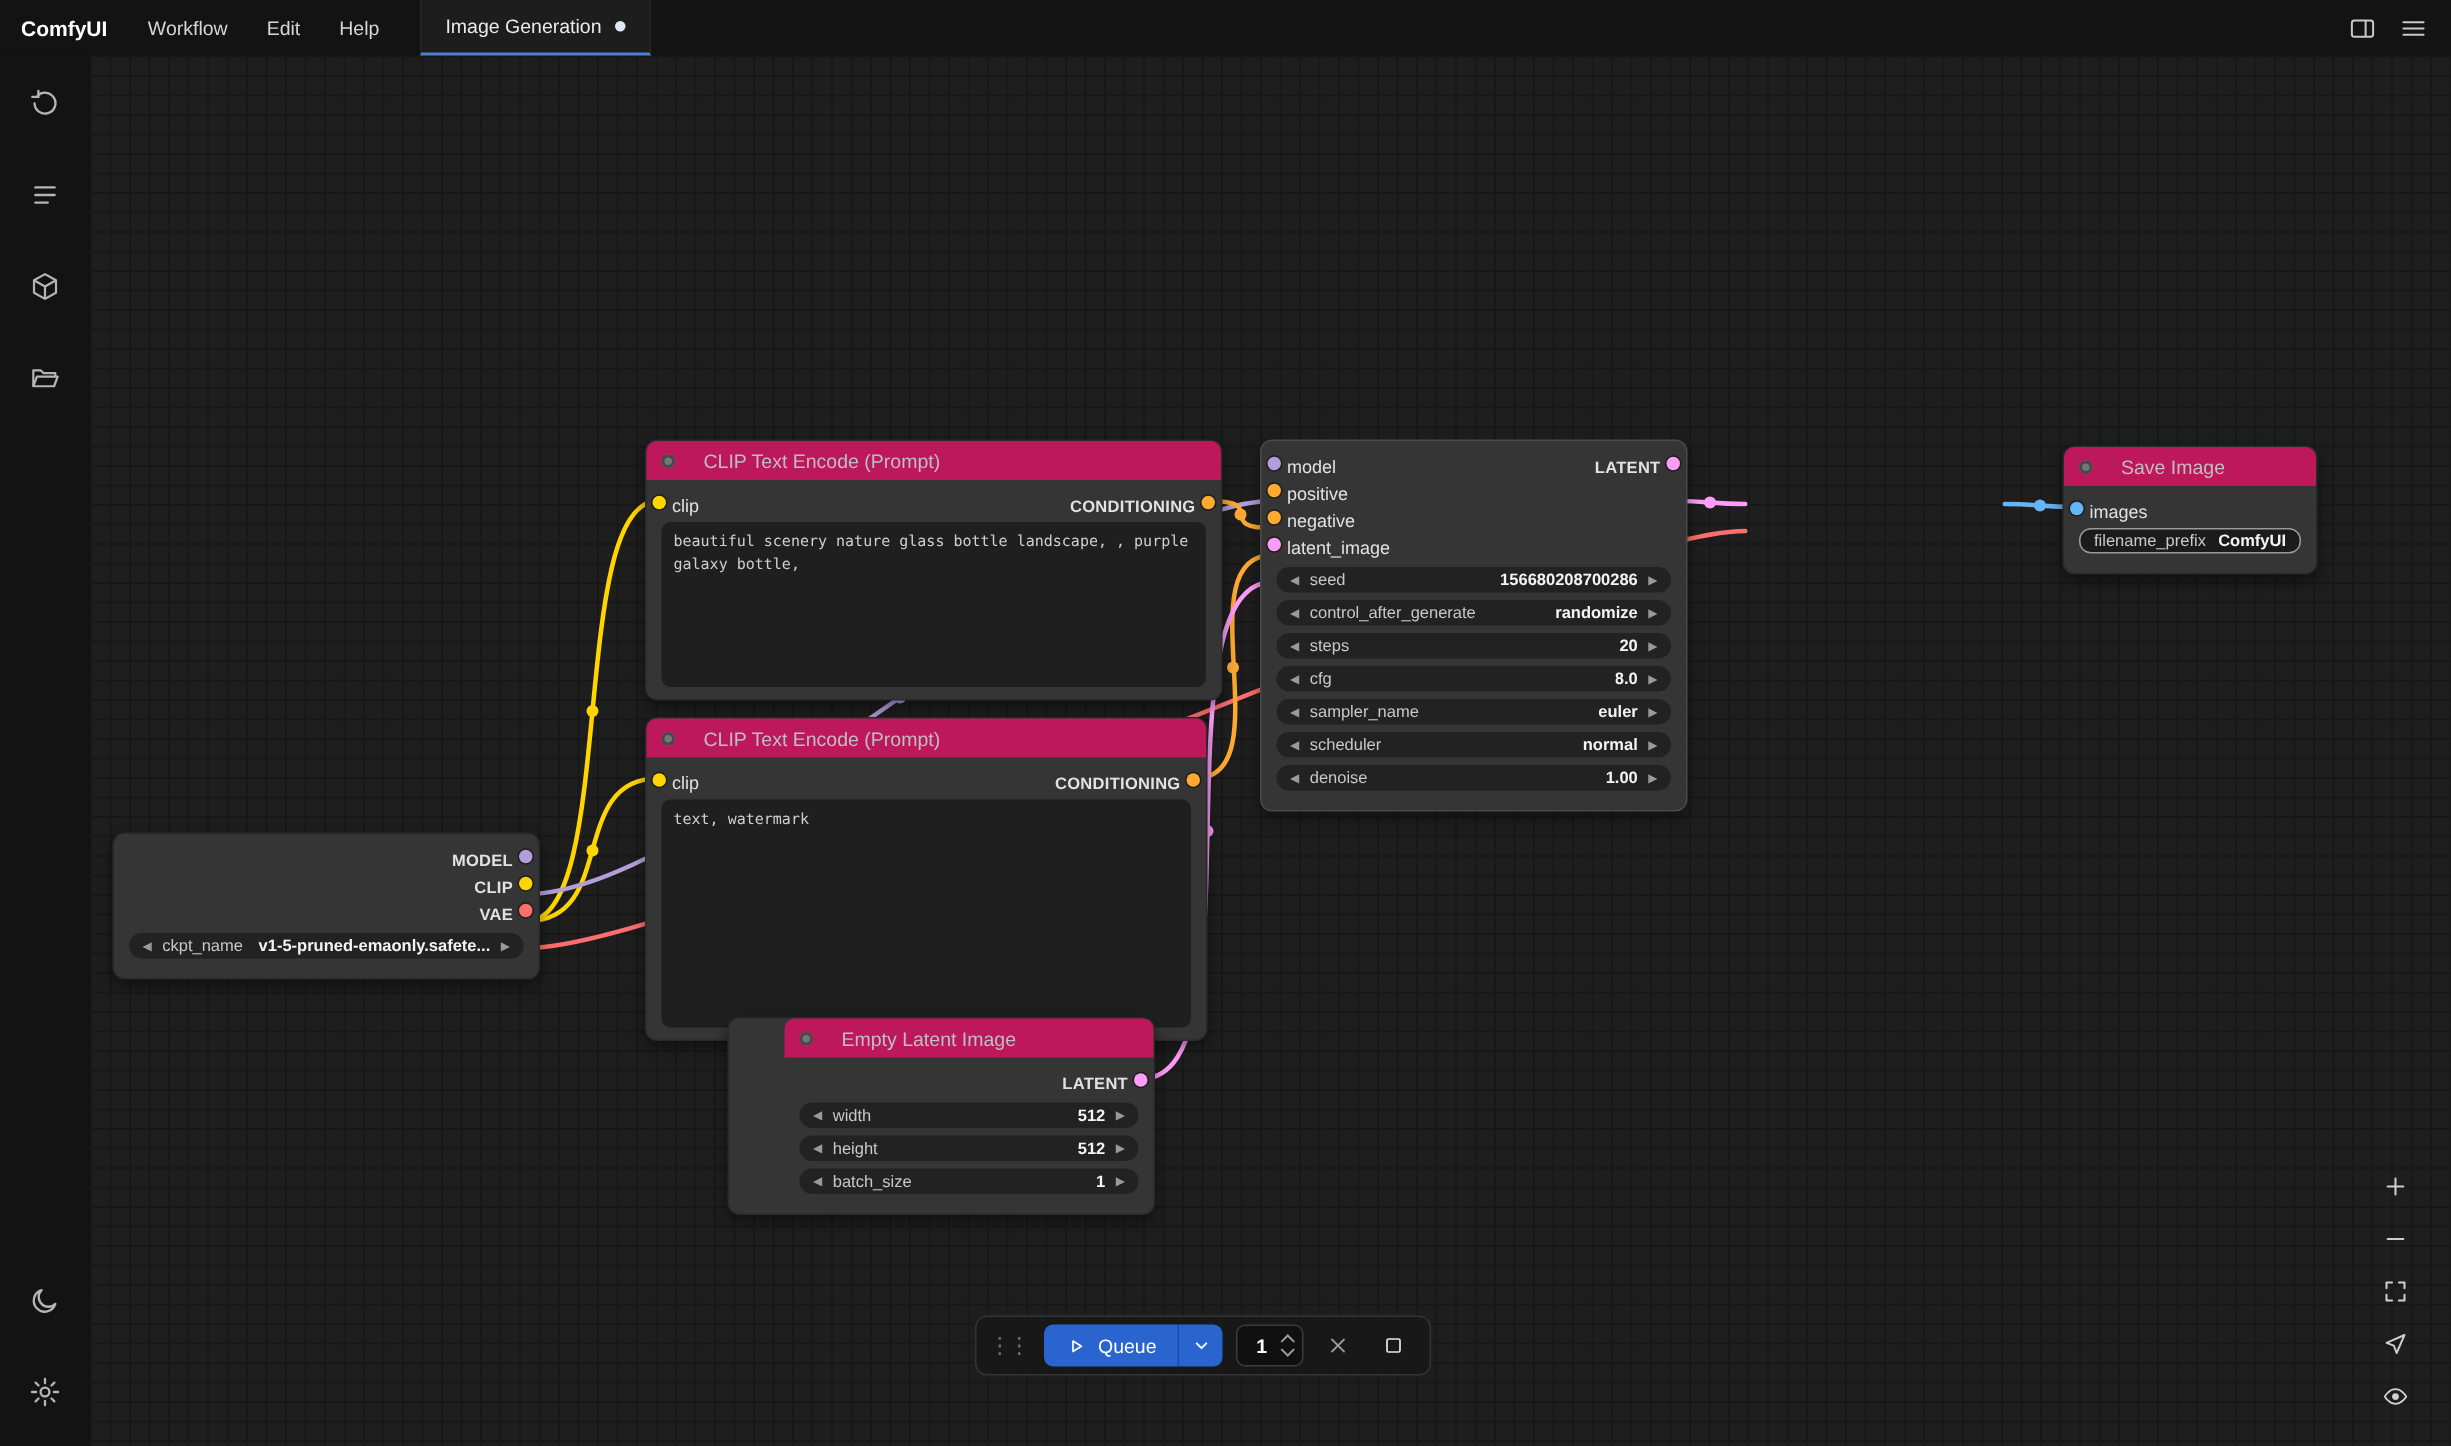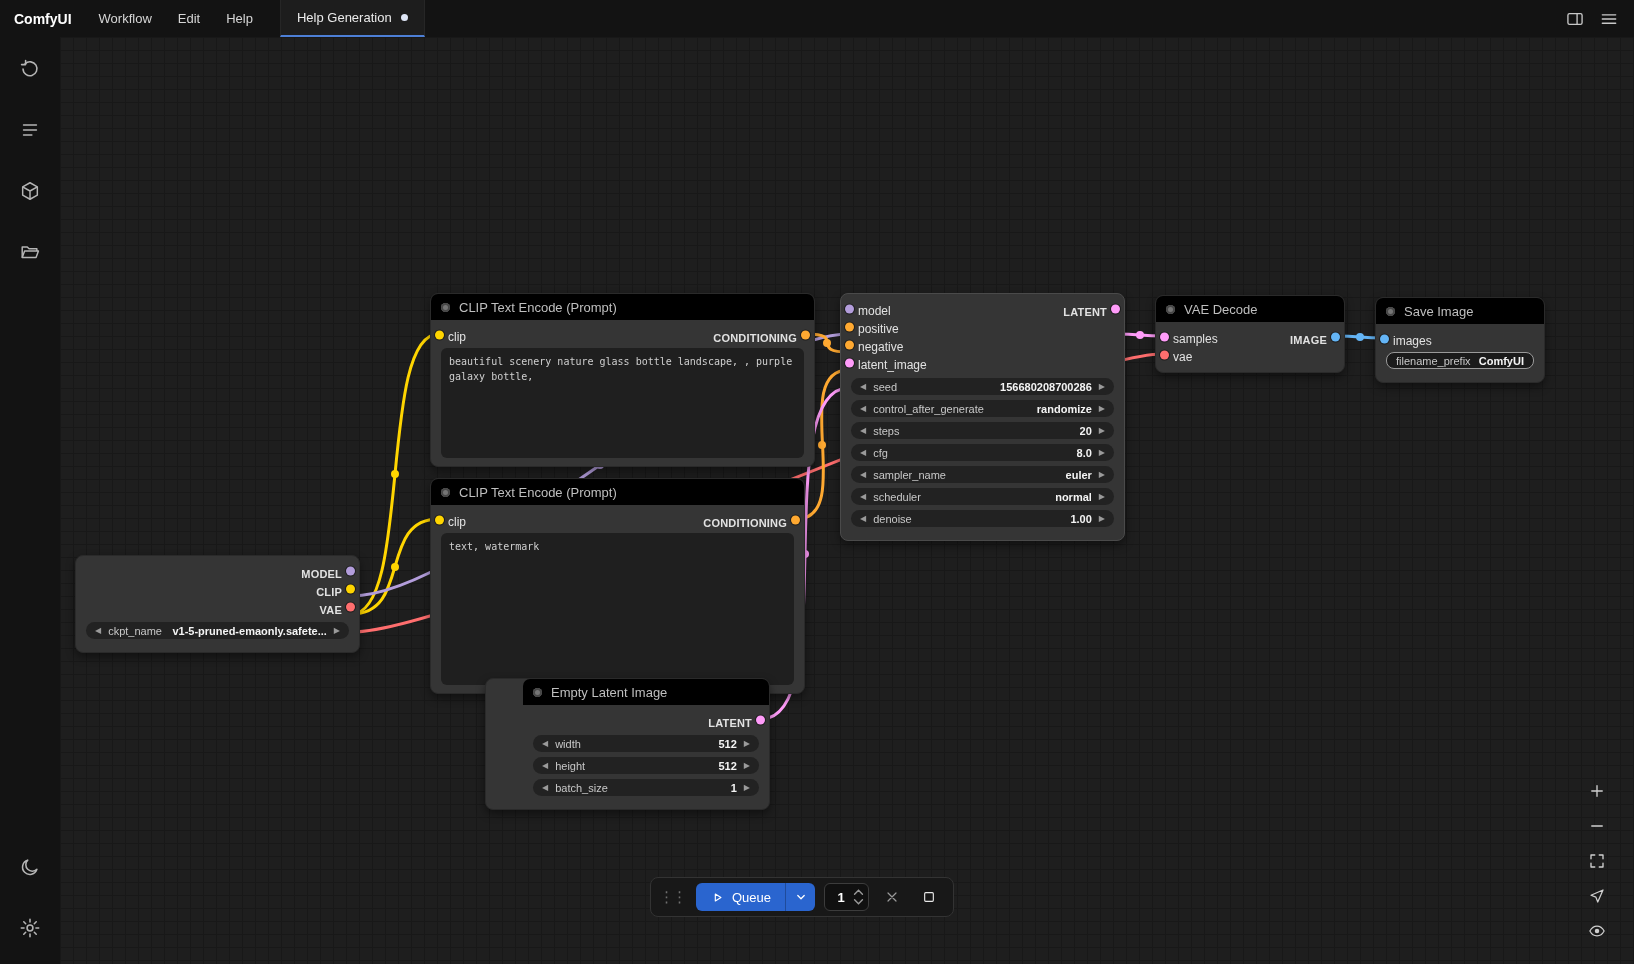--- a/index.html
+++ b/index.html
@@ -32,22 +32,22 @@
     background-color:#1e1e1e;
     background-image: linear-gradient(#181818 1px, transparent 1px),
                       linear-gradient(90deg, #181818 1px, transparent 1px);
     background-size:13px 13px; overflow:hidden; }
   .wires { position:absolute; left:0; top:0; z-index:1; pointer-events:none; }
   .wires path { fill:none; stroke-width:3; stroke-linecap:round; }
 
   
   .node { position:absolute; background:#353535; border:1px solid #2a2a2a; border-radius:8px;
     box-shadow:0 4px 10px rgba(0,0,0,.45); z-index:2; color:#ddd; }
-  .node-header { height:26px; background:#000000; border-radius:7px 7px 0 0; display:flex;
-    align-items:center; padding:0 10px; gap:9px; cursor:move; }
+  .node-header { height:26px; background:#be185d; border-radius:7px 7px 0 0; display:flex;
+    align-items:center; padding:0 10px; gap:19px; cursor:move; }
   .collapse-dot { width:9px; height:9px; border-radius:50%; background:#757575;
     box-shadow:inset 0 0 0 2px #474747; flex:none; cursor:pointer; }
   .node-title { color:#bfbfbf; font-size:13px; white-space:nowrap; overflow:hidden; }
   .node-body { padding:6px 0 8px; }
   .row { height:18px; display:flex; align-items:flex-end; position:relative; padding:0 17px; }
   .in-label { font-size:12px; color:#e2e2e2; }
   .out-label { margin-left:auto; font-size:11px; font-weight:bold; color:#e2e2e2; letter-spacing:.2px; }
   .port { position:absolute; width:9px; height:9px; border-radius:50%; top:50%;
     transform:translateY(-50%); box-shadow:0 0 0 1px rgba(0,0,0,.45); cursor:crosshair; }
   .port.in { left:4px; }
@@ -88,21 +88,21 @@
 </style>
 </head>
 <body>
 
 <header class="topbar">
   <div class="logo">ComfyUI</div>
   <div class="menu-item">Workflow</div>
   <div class="menu-item">Edit</div>
   <div class="menu-item">Help</div>
   <div class="tab">
-    <span>Help Generation</span>
+    <span>Image Generation</span>
     <span class="tab-dot"></span>
   </div>
   <div class="topbar-right">
     <div class="icon-btn">
       <svg width="20" height="20" viewBox="0 0 24 24">
         <rect x="3.5" y="5.5" width="17" height="13" rx="2" fill="none" stroke="#c9c9c9" stroke-width="1.6"></rect>
         <path d="M14.5 5.5v13" stroke="#c9c9c9" stroke-width="1.6"></path>
       </svg>
     </div>
     <div class="icon-btn">
@@ -318,38 +318,20 @@
       </div>
       <div class="widget">
         <span class="w-arrow">◀</span>
         <span class="w-name">denoise</span>
         <span class="w-value">1.00</span>
         <span class="w-arrow">▶</span>
       </div>
     </div>
   </section>
 
-  <section class="node" style="left:1095px; top:258px; width:190px;">
-    <div class="node-header">
-      <span class="collapse-dot"></span>
-      <span class="node-title">VAE Decode</span>
-    </div>
-    <div class="node-body">
-      <div class="row">
-        <span class="port in" style="background: rgb(255, 156, 249);"></span>
-        <span class="in-label">samples</span>
-        <span class="out-label">IMAGE</span>
-        <span class="port out" style="background: rgb(100, 181, 246);"></span>
-      </div>
-      <div class="row">
-        <span class="port in" style="background: rgb(255, 110, 110);"></span>
-        <span class="in-label">vae</span>
-      </div>
-    </div>
-  </section>
 
   <section class="node" style="left:1315px; top:260px; width:170px;">
     <div class="node-header">
       <span class="collapse-dot"></span>
       <span class="node-title">Save Image</span>
     </div>
     <div class="node-body">
       <div class="row">
         <span class="port in" style="background: rgb(100, 181, 246);"></span>
         <span class="in-label">images</span>

